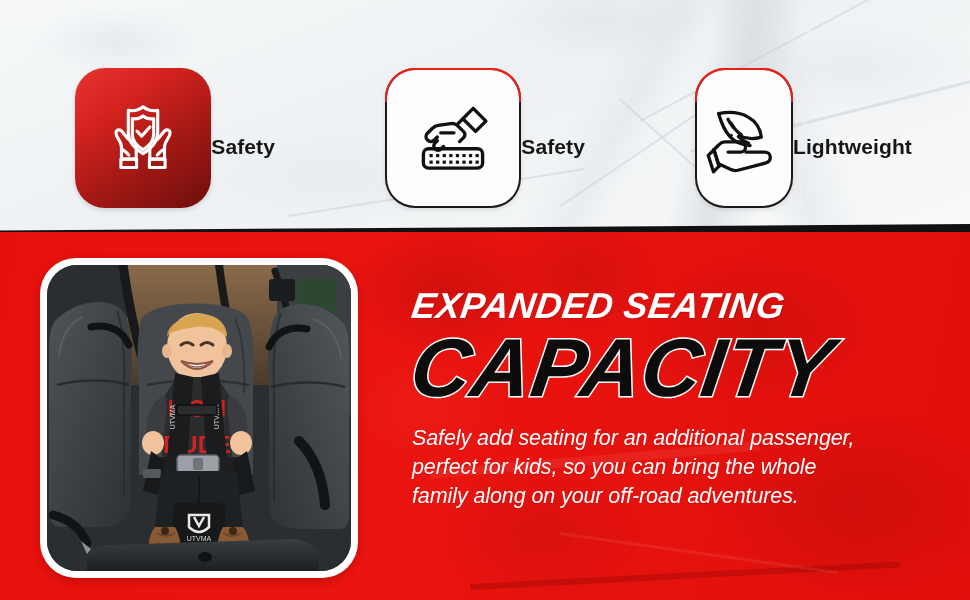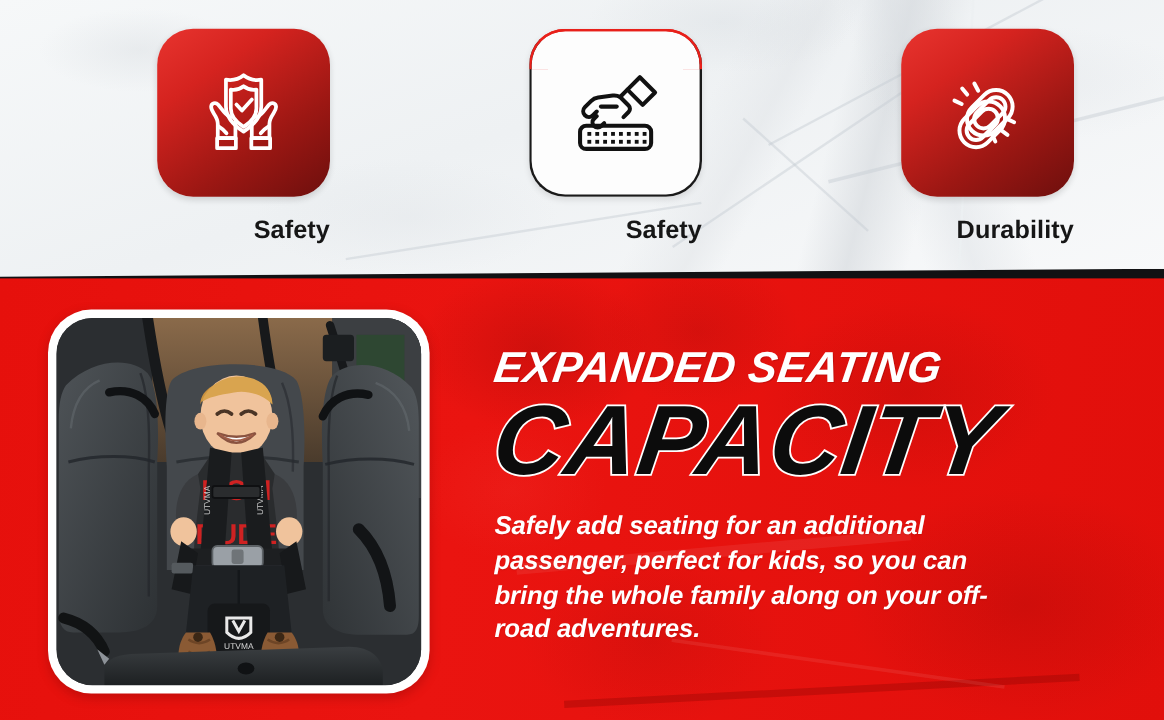--- a/index.html
+++ b/index.html
@@ -38,21 +38,21 @@
   .s3{left:620px;top:98px;width:140px;height:2px;transform:rotate(42deg);}
   .s4{left:560px;top:205px;width:230px;height:2px;transform:rotate(-34deg);}
   .s5{left:810px;top:0px;width:2px;height:230px;transform:rotate(3deg);background:rgba(236,239,242,.9);}
   .s6{left:288px;top:215px;width:300px;height:2px;transform:rotate(-9deg);}
 
   .features{
     position:absolute;left:0;top:0;width:970px;height:232px;
     display:flex;align-items:flex-start;justify-content:space-around;
     padding:24px 20px 0 20px;box-sizing:border-box;
   }
-  .feature{width:200px;display:flex;flex-direction:column;align-items:flex-end;}
+  .feature{width:200px;display:flex;flex-direction:row;align-items:center;margin-top:44px;}
   .tile{
     width:144px;height:140px;border-radius:30px;
     display:flex;align-items:center;justify-content:center;box-sizing:border-box;
   }
   .tile.filled{
     background:linear-gradient(145deg,#e8342f 0%,#d5231f 28%,#9c1713 66%,#6d0f0d 100%);
     box-shadow:0 2px 5px rgba(0,0,0,.14);
   }
   .tile.outline{
     background:#fdfdfd;
@@ -124,21 +124,21 @@
   .headline{
     margin-top:4px;
     font-size:82px;font-weight:700;color:#0c0c0c;letter-spacing:1px;
     font-style:italic;transform:skewX(-8deg);transform-origin:left center;
     line-height:.98;white-space:nowrap;
     -webkit-text-stroke:3px #ffffff;
     paint-order:stroke fill;
   }
   .body-copy{
     margin-top:16px;width:452px;
-    font-size:21.5px;font-weight:700;font-style:italic;color:#ffffff;
+    font-size:21.5px;font-weight:400;font-style:italic;color:#ffffff;
     line-height:1.33;letter-spacing:-.1px;
     text-shadow:0 1px 1px rgba(120,0,0,.22);
   }
 </style>
 </head>
 <body>
 
 <div class="banner">
 
   <div class="top-section">
@@ -198,40 +198,41 @@
                   <rect x="60" y="74" width="3.4" height="3.4"></rect>
                 <rect x="67" y="74" width="3.4" height="3.4"></rect>
                   <rect x="74" y="74" width="3.4" height="3.4"></rect>
               </g>
             </svg>
           </span>
         </div>
         <div class="feature-label">Safety</div>
       </div>
 
+
       <div class="feature">
-        <div class="tile filled">
+        <div class="tile outline">
           <span>
-            <svg width="92" height="92" viewBox="0 0 100 100" fill="none" stroke="#ffffff" stroke-width="3.6" stroke-linecap="round" stroke-linejoin="round">
-              <g transform="rotate(-45 52 50)">
-                <rect x="29" y="35" width="46" height="30" rx="15"></rect>
-                <rect x="35.5" y="41.5" width="33" height="17" rx="8.5"></rect>
-              </g>
-              <g transform="rotate(-45 48 52)">
-                <rect x="17" y="41" width="46" height="30" rx="15"></rect>
-                <rect x="23.5" y="47.5" width="33" height="17" rx="8.5"></rect>
-              </g>
-              <path d="M38 23.5l3.5 6.5M27 28l4.5 5.5M20 39l6.5 3"></path>
-              <path d="M74 58.5l-6.5-3M68 70l-5.5-4M57 76l-3-6.5"></path>
+            <svg width="94" height="94" viewBox="0 0 100 100" fill="none" stroke="#111111" stroke-width="3.5" stroke-linecap="round" stroke-linejoin="round">
+              <path d="M23 24c10.5-2 22-1.5 31 3.5 8.5 4.7 13.5 12.5 14.5 21.5-8 2.5-16.5 2-23.5-1.5"></path>
+              <path d="M23 24c2.5 9 6 18 12 24.5 5.5 6 13.5 9 21.5 9.5"></path>
+              <path d="M36.5 34.5c2.5 4.5 6 9 10.5 12"></path>
+              <path d="M44 48.5c3 3 7 5.5 11 7"></path>
+              <path d="M33 30c1.5 3 3.5 6 5.5 8.5"></path>
+              <circle cx="36.5" cy="47" r="1.6" fill="#111111" stroke="none"></circle>
+              <path d="M18 62.5l6-6c1.5-1.5 3.6-2.3 5.7-2.3h16.6c3 0 5.4 2.4 5.4 5.4 0 3-2.4 5.4-5.4 5.4H33"></path>
+              <path d="M52 65h20c3.3 0 6 2.4 6 5.4 0 3-2.4 5.6-5.5 6.4l-29 7.5c-2.5.6-5.2.4-7.5-.7l-13-6.3"></path>
+              <path d="M18 62.5l5.5 17.5"></path>
+              <path d="M23.5 80l-5.5-17.5"></path>
+              <path d="M18 62.5 12 68.5 17.5 86l6-6"></path>
             </svg>
           </span>
         </div>
-        <div class="feature-label">Durability</div>
+        <div class="feature-label">Lightweight</div>
       </div>
-
 
     </div>
   </div>
 
   <div class="divider"></div>
 
   <div class="bottom-section">
     <div class="red-texture"></div>
     <div class="red-shard r1"></div>
     <div class="red-shard r2"></div>

